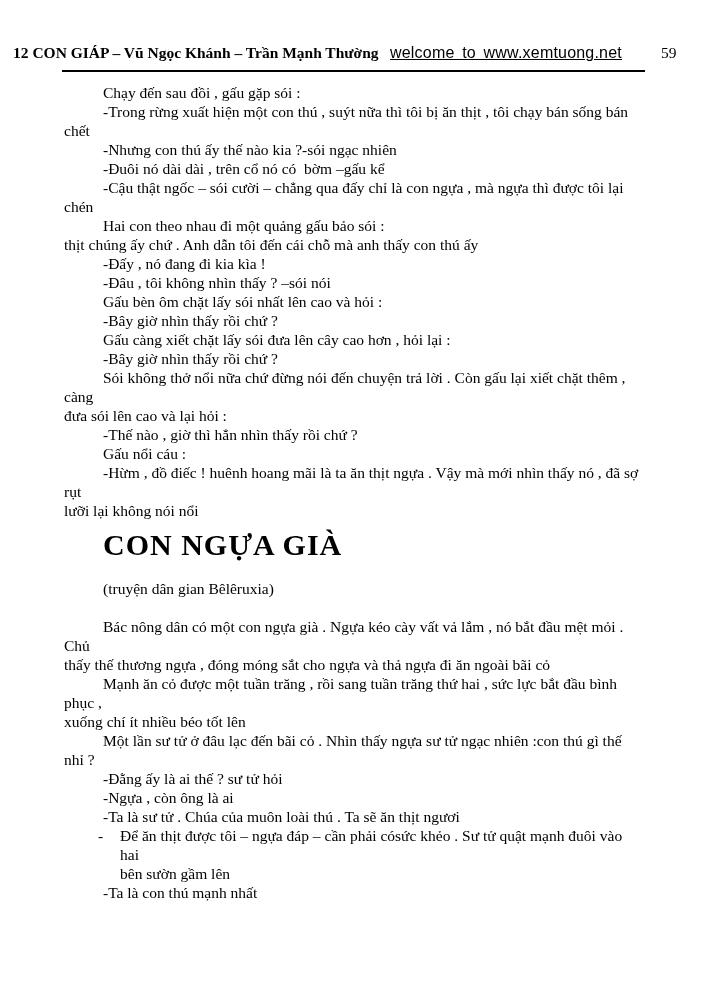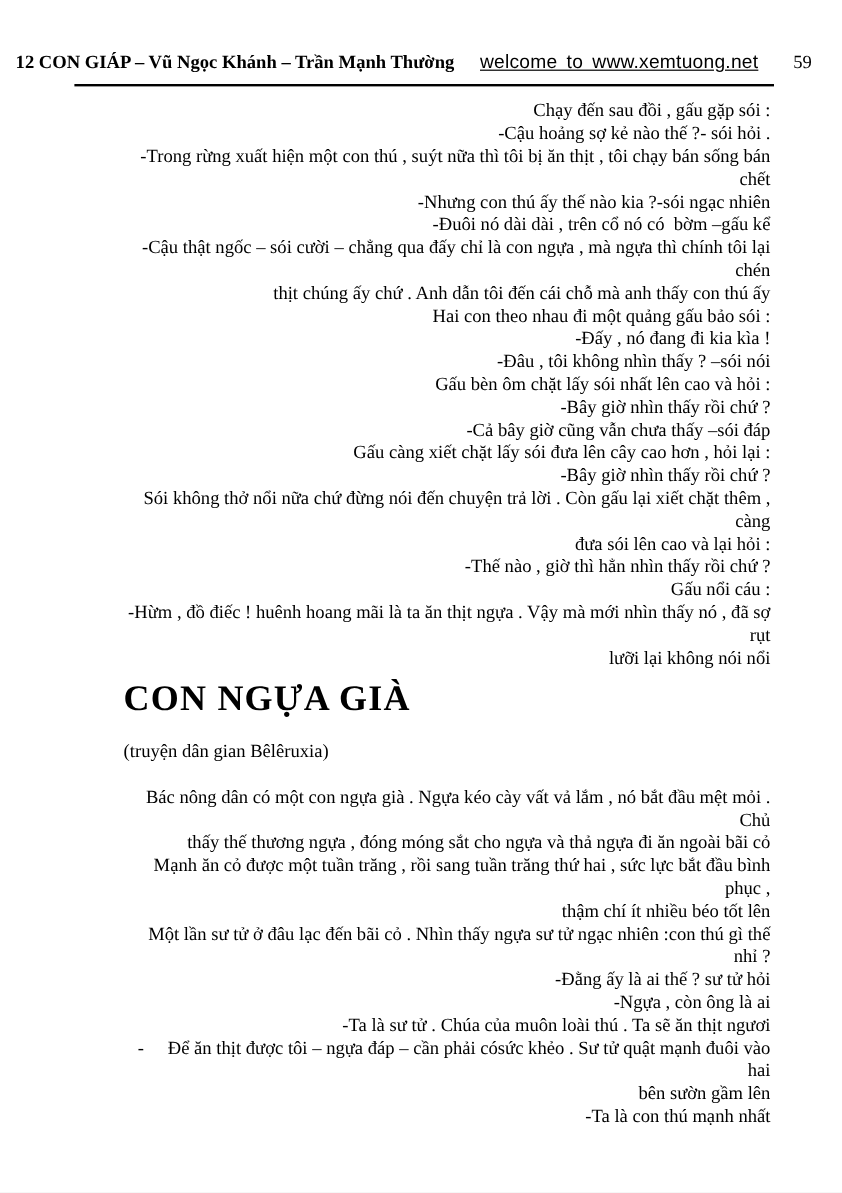--- a/index.html
+++ b/index.html
@@ -11,40 +11,40 @@
     color:#000;
     font-family:"Liberation Serif","DejaVu Serif",serif;
     overflow:hidden;
   }
   
   .header-title {
     position:absolute; left:13px; top:44px;
     font-size:15.5px; font-weight:bold; white-space:nowrap;
   }
   .header-link {
-    position:absolute; left:400px; top:44px;
+    position:absolute; left:390px; top:44px;
     font-family:"Liberation Sans","DejaVu Sans",sans-serif;
     font-size:16px; word-spacing:3px; letter-spacing:0.2px;
     color:#000; text-decoration:underline; white-space:nowrap;
   }
   .page-number {
     position:absolute; left:637px; top:44px;
     font-size:15.5px;
     margin-left:24px;
   }
   .header-rule {
     position:absolute; left:62px; top:70px;
     width:583px; height:2px; background:#000;
   }
   
   .content {
     position:absolute; left:64px; top:83px; width:578px;
     font-size:15.5px; line-height:19px;
   }
-  .line { white-space:pre-wrap;text-align:right; }
+  .line { white-space:pre-wrap; }
   .line.indent { text-indent:39px; }
   .line.flush { text-indent:0; }
   .line.bullet { display:flex; padding-left:34px; text-indent:0; }
   .line.bullet .dash { flex:0 0 22px; width:22px; }
   .line.bullet-cont { padding-left:56px; text-indent:0; }
   .section-heading {
     margin:9px 0 0 39px;
     font-size:30px; line-height:32px; font-weight:bold;
     letter-spacing:1px; white-space:nowrap;
   }
@@ -64,51 +64,49 @@
   <a class="header-link" href="#">welcome to www.xemtuong.net</a>
 
   <div class="page-number">59</div>
 
   <div class="header-rule"></div>
 
   <div class="content">
 
     <div id="story1-lines">
         <div class="line indent">Chạy đến sau đồi , gấu gặp sói :</div>
-        <div class="line indent">-Cậu hoảng sợ kẻ nào thế ?- sói hỏi .</div>
         <div class="line indent">-Trong rừng xuất hiện một con thú , suýt nữa thì tôi bị ăn thịt , tôi chạy bán sống bán chết</div>
         <div class="line indent">-Nhưng con thú ấy thế nào kia ?-sói ngạc nhiên</div>
         <div class="line indent">-Đuôi nó dài dài , trên cổ nó có  bờm –gấu kể</div>
-        <div class="line indent">-Cậu thật ngốc – sói cười – chẳng qua đấy chỉ là con ngựa , mà ngựa thì chính tôi lại chén</div>
+        <div class="line indent">-Cậu thật ngốc – sói cười – chẳng qua đấy chỉ là con ngựa , mà ngựa thì được tôi lại chén</div>
+        <div class="line indent">Hai con theo nhau đi một quảng gấu bảo sói :</div>
         <div class="line flush">thịt chúng ấy chứ . Anh dẫn tôi đến cái chỗ mà anh thấy con thú ấy</div>
-        <div class="line indent">Hai con theo nhau đi một quảng gấu bảo sói :</div>
         <div class="line indent">-Đấy , nó đang đi kia kìa !</div>
         <div class="line indent">-Đâu , tôi không nhìn thấy ? –sói nói</div>
         <div class="line indent">Gấu bèn ôm chặt lấy sói nhất lên cao và hỏi :</div>
         <div class="line indent">-Bây giờ nhìn thấy rồi chứ ?</div>
-        <div class="line indent">-Cả bây giờ cũng vẫn chưa thấy –sói đáp</div>
         <div class="line indent">Gấu càng xiết chặt lấy sói đưa lên cây cao hơn , hỏi lại :</div>
         <div class="line indent">-Bây giờ nhìn thấy rồi chứ ?</div>
         <div class="line indent">Sói không thở nổi nữa chứ đừng nói đến chuyện trả lời . Còn gấu lại xiết chặt thêm , càng</div>
         <div class="line flush">đưa sói lên cao và lại hỏi :</div>
         <div class="line indent">-Thế nào , giờ thì hẳn nhìn thấy rồi chứ ?</div>
         <div class="line indent">Gấu nổi cáu :</div>
         <div class="line indent">-Hừm , đồ điếc ! huênh hoang mãi là ta ăn thịt ngựa . Vậy mà mới nhìn thấy nó , đã sợ rụt</div>
         <div class="line flush">lưỡi lại không nói nổi</div>
       </div>
 
     <h1 class="section-heading">CON NGỰA GIÀ</h1>
 
     <div class="section-subtitle">(truyện dân gian Bêlêruxia)</div>
 
     <div id="story2-lines" class="story2">
         <div class="line indent">Bác nông dân có một con ngựa già . Ngựa kéo cày vất vả lắm , nó bắt đầu mệt mỏi . Chủ</div>
         <div class="line flush">thấy thế thương ngựa , đóng móng sắt cho ngựa và thả ngựa đi ăn ngoài bãi cỏ</div>
         <div class="line indent">Mạnh ăn cỏ được một tuần trăng , rồi sang tuần trăng thứ hai , sức lực bắt đầu bình phục ,</div>
-        <div class="line flush">thậm chí ít nhiều béo tốt lên</div>
+        <div class="line flush">xuống chí ít nhiều béo tốt lên</div>
         <div class="line indent">Một lần sư tử ở đâu lạc đến bãi cỏ . Nhìn thấy ngựa sư tử ngạc nhiên :con thú gì thế nhỉ ?</div>
         <div class="line indent">-Đằng ấy là ai thế ? sư tử hỏi</div>
         <div class="line indent">-Ngựa , còn ông là ai</div>
         <div class="line indent">-Ta là sư tử . Chúa của muôn loài thú . Ta sẽ ăn thịt ngươi</div>
         <div class="line bullet"><span class="dash">-</span><span>Để ăn thịt được tôi – ngựa đáp – cần phải cósức khẻo . Sư tử quật mạnh đuôi vào hai</span></div>
         <div class="line bullet-cont">bên sườn gầm lên</div>
         <div class="line indent">-Ta là con thú mạnh nhất</div>
       </div>
 
   </div>

